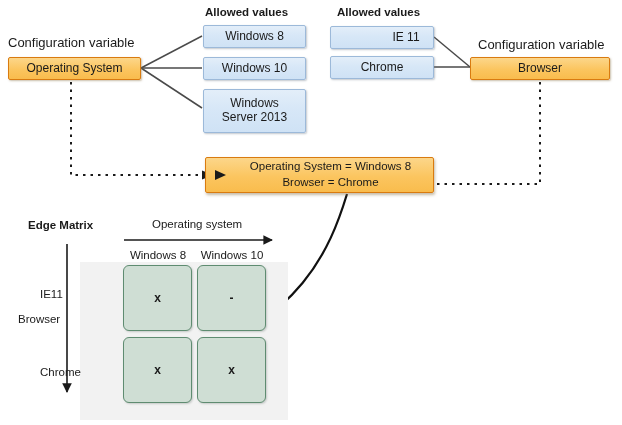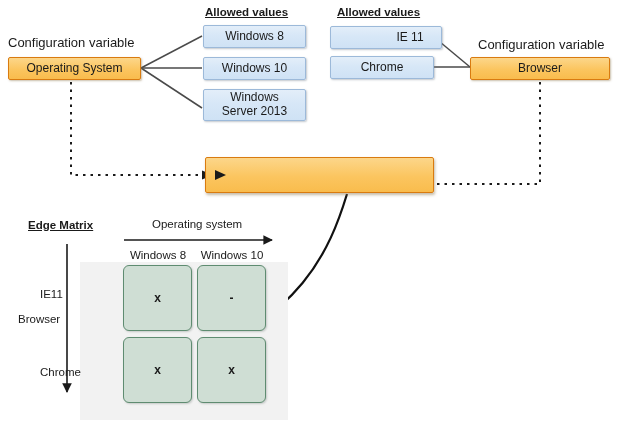--- a/index.html
+++ b/index.html
@@ -55,21 +55,20 @@
   }
   .label {
     position: absolute;
     font-size: 13px;
     color: #1a1a1a;
     white-space: nowrap;
   }
   .label-bold {
     font-weight: bold;
     font-size: 11.5px;
-    text-decoration: underline;
   }
   .config-box {
     position: absolute;
     box-sizing: border-box;
     background: linear-gradient(to bottom, #fcd68a 0%, #fbc55f 55%, #f9bc4d 100%);
     border: 1px solid #d97b10;
     border-radius: 2px;
     box-shadow: 1px 2px 3px rgba(140,120,80,0.5);
     display: flex;
     flex-direction: column;
@@ -176,43 +175,45 @@
   <div class="label label-bold" style="left:205px; top:6px;">Allowed values</div>
 
   <div class="node box-blue" style="left:203px; top:25px; width:103px; height:23px;">
     <span>Windows 8</span>
   </div>
 
   <div class="node box-blue" style="left:203px; top:57px; width:103px; height:23px;">
     <span>Windows 10</span>
   </div>
 
-  <div class="node box-blue" style="left:203px; top:89px; width:103px; height:32px; flex-direction:column;">
+  <div class="node box-blue" style="left:203px; top:89px; width:103px; height:44px; flex-direction:column;">
     <span>Windows</span>
     <span>Server 2013</span>
   </div>
 
   <div class="label label-bold" style="left:337px; top:6px;">Allowed values</div>
 
-  <div class="node box-blue" style="left:330px; top:26px; width:112px; height:23px;padding-left:48px;">
+  <div class="node box-blue" style="left:330px; top:26px; width:104px; height:23px;padding-left:48px;">
     <span>IE 11</span>
   </div>
 
   <div class="node box-blue" style="left:330px; top:56px; width:104px; height:23px;">
     <span>Chrome</span>
   </div>
 
   <div class="label" style="left:478px; top:37px;">Configuration variable</div>
 
   <div class="node box-orange" style="left:470px; top:57px; width:140px; height:23px;">
     <span>Browser</span>
   </div>
 
 
   <div class="config-box" style="left:205px; top:157px; width:229px; height:36px;">
+    <div class="config-line">Operating System = Windows 8</div>
+    <div class="config-line">Browser = Chrome</div>
   </div>
 
   <div class="label label-bold" style="left:28px; top:219px;">Edge Matrix</div>
 
   <div class="axis-title" style="left:152px; top:218px;">Operating system</div>
 
   <div class="axis-title" style="left:18px; top:313px;">Browser</div>
 
   <div class="matrix-backdrop" style="left:80px; top:262px; width:208px; height:158px;"></div>
 

